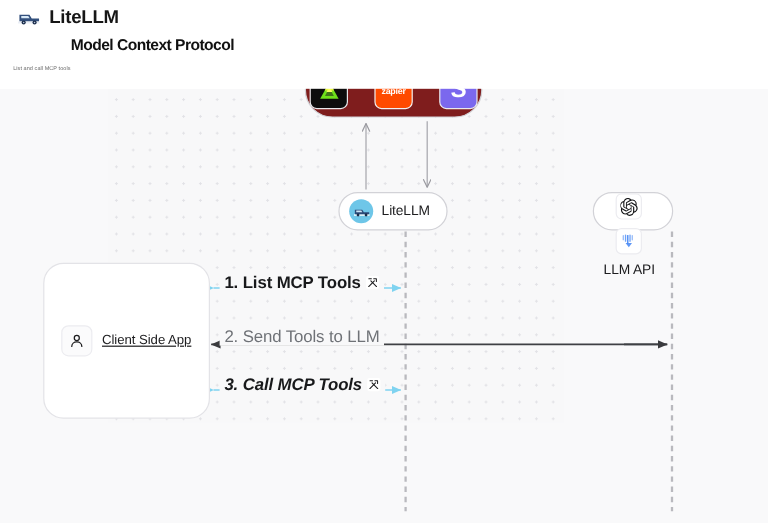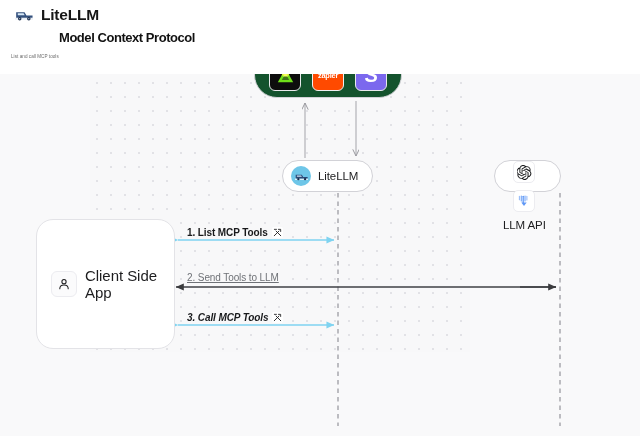--- a/index.html
+++ b/index.html
@@ -129,25 +129,25 @@
     font-weight: 600;
     color: #1d1d1f;
     letter-spacing: -0.1px;
   }
   #mcp-tools-box {
     width: 148px;
     height: 46px;
     box-sizing: border-box;
     border: 1.1px solid #d2d2d7;
     border-radius: 23px;
-    background: #14532d;
-    display: flex;
-    align-items: center;
-    justify-content: center;
-    gap: 11px;
+    background: #7f1d1d;
+    display: flex;
+    align-items: center;
+    justify-content: center;
+    gap: 22px;
   }
   .tool-tile {
     width: 32px;
     height: 32px;
     border-radius: 6px;
     display: flex;
     align-items: center;
     justify-content: center;
     box-sizing: border-box;
     overflow: hidden;
@@ -238,24 +238,25 @@
     height: 24px;
     border-radius: 6px;
     border: 1px solid #ececf0;
     background: #fbfbfc;
     display: flex;
     align-items: center;
     justify-content: center;
     flex: 0 0 auto;
   }
   #client-app-label {
-    font-size: 15px;
+    font-size: 11px;
     font-weight: 500;
     color: #1d1d1f;
     letter-spacing: -0.05px;
+    text-decoration: underline;
   }
 
   
   #edges-layer {
     position: absolute;
     left: 0; top: 0;
     width: 640px; height: 436px;
     z-index: 10;
     pointer-events: none;
   }
@@ -265,26 +266,26 @@
     position: absolute;
     z-index: 30;
     background: #f8f8f9;
     padding: 0 4px;
     display: flex;
     align-items: center;
     gap: 4px;
     white-space: nowrap;
   }
   .edge-label-text {
-    font-size: 10px;
+    font-size: 14px;
     font-weight: 600;
     letter-spacing: -0.1px;
   }
   .edge-label-text.accent { color: #18191b; }
-  .edge-label-text.muted  { color: #6f7277; font-weight: 500; text-decoration: underline; }
+  .edge-label-text.muted  { color: #6f7277; font-weight: 500; }
   .edge-label-badge {
     width: 11px; height: 11px;
     border-radius: 2px;
     background: #ffffff;
     display: flex;
     align-items: center;
     justify-content: center;
     font-size: 8px;
     line-height: 1;
   }

